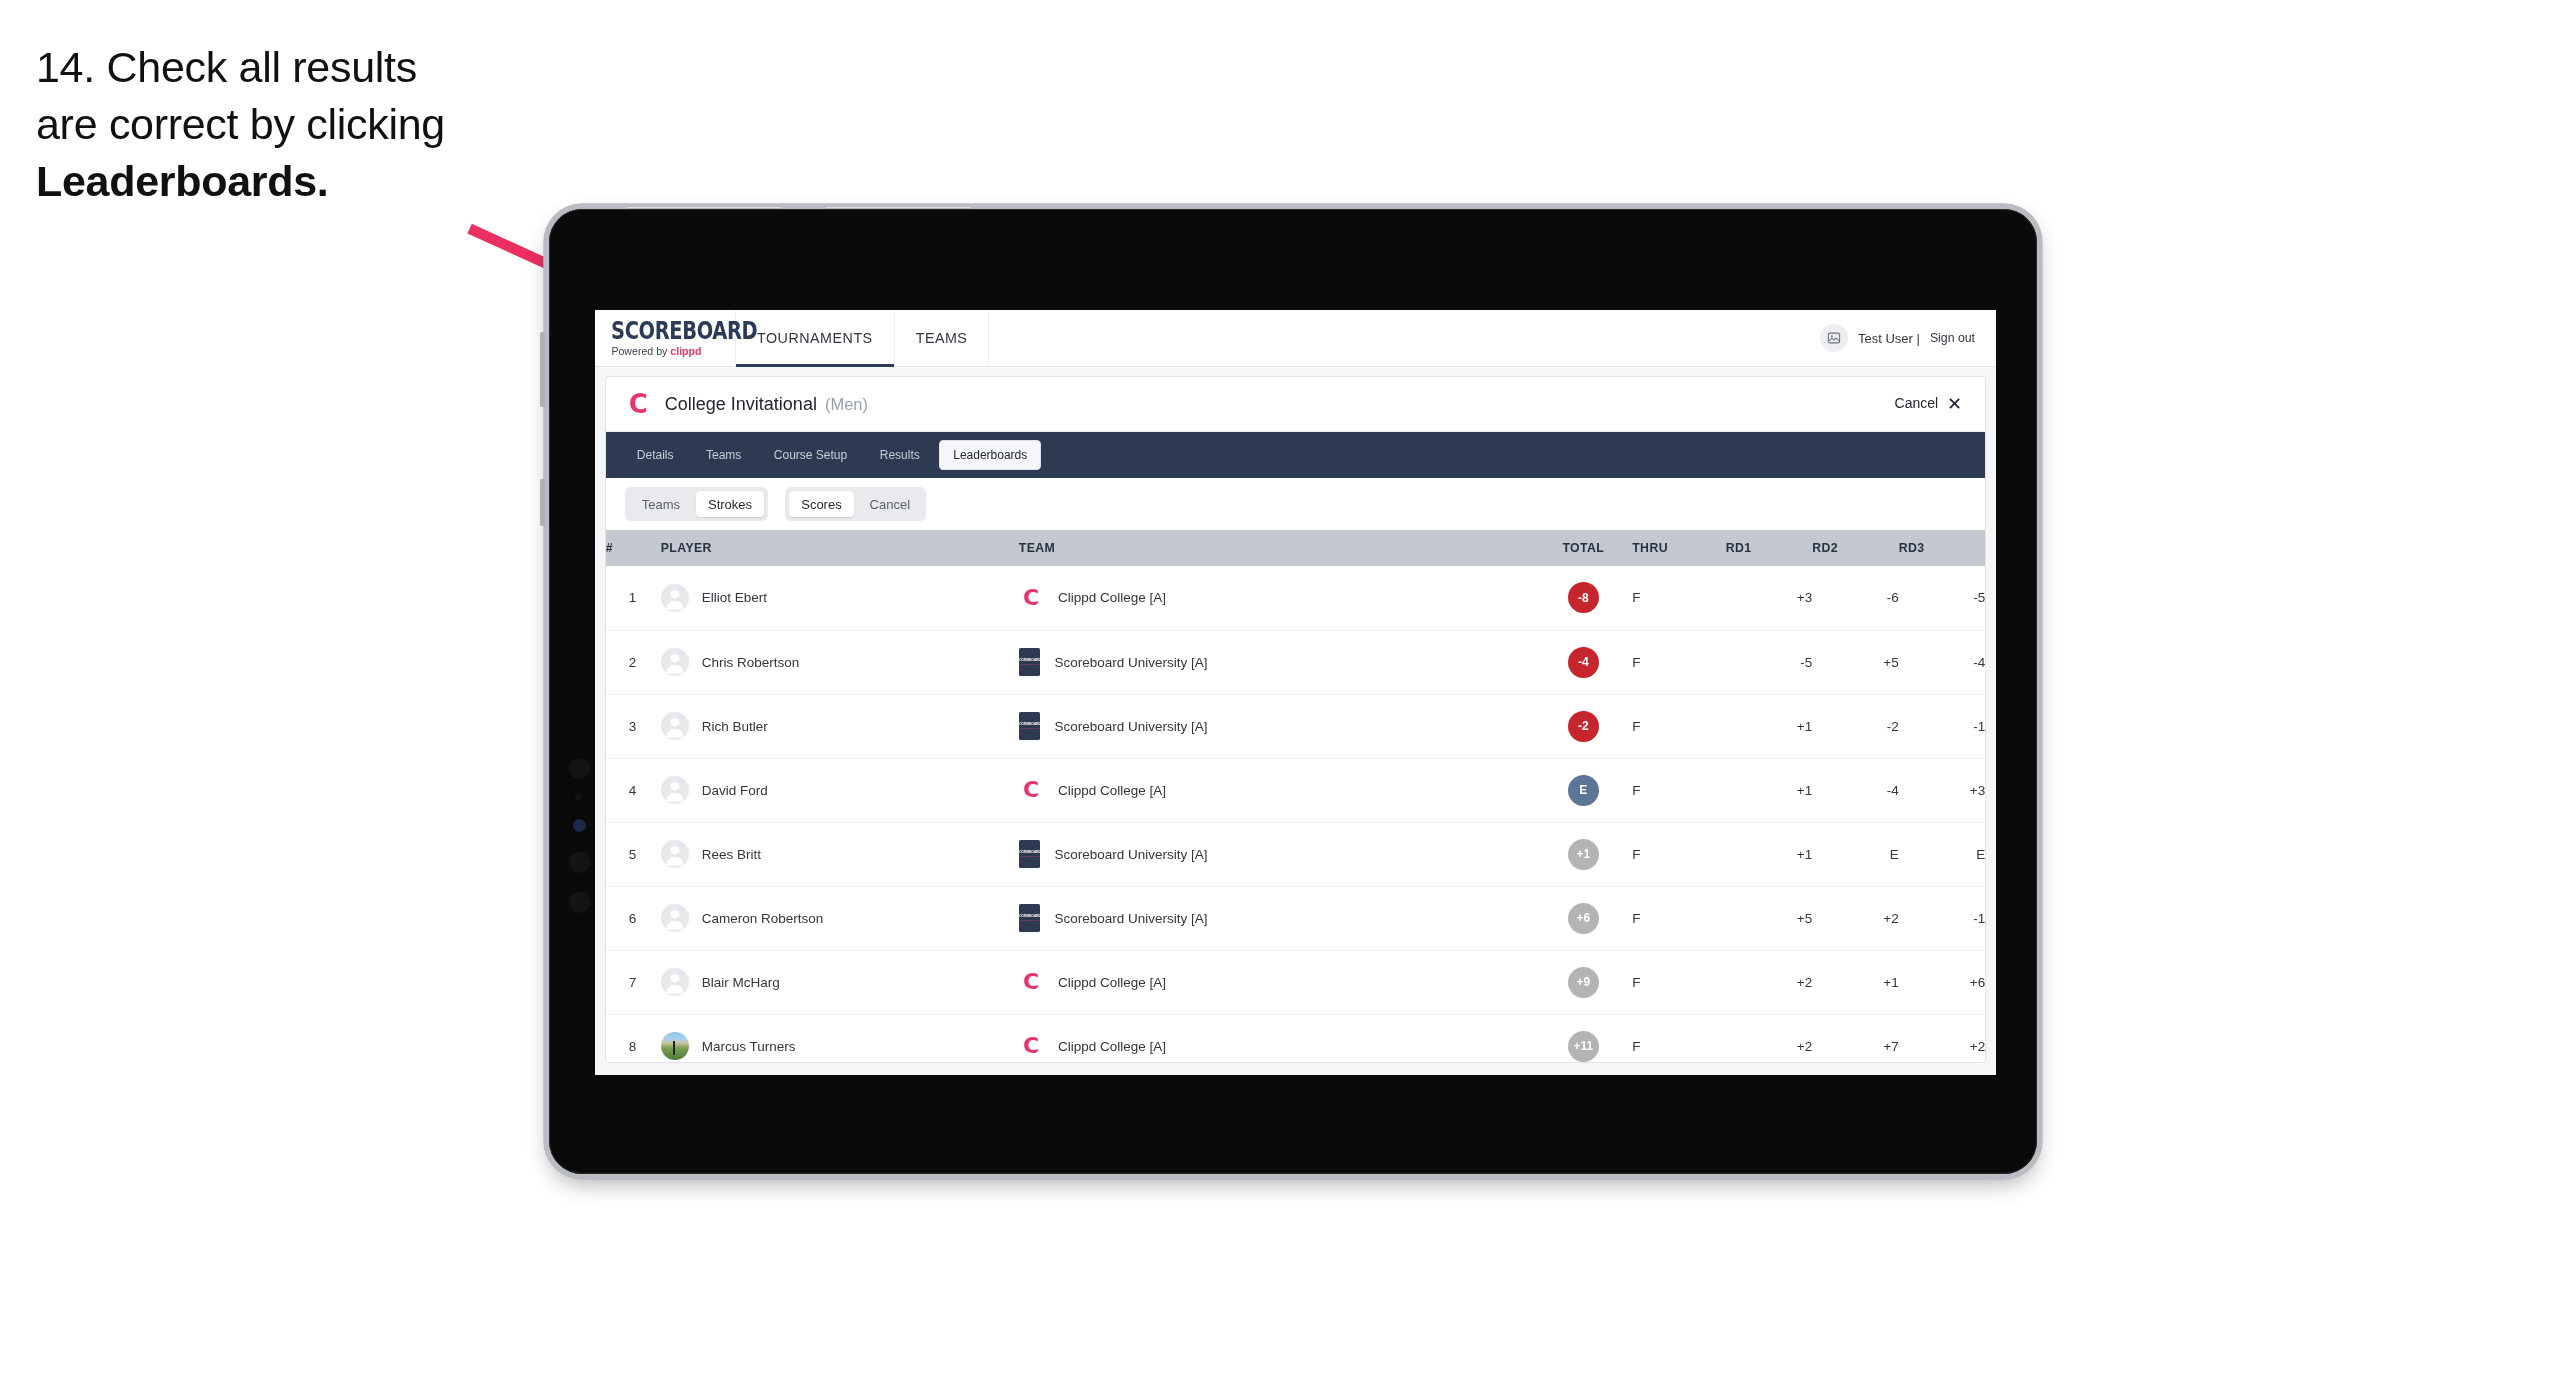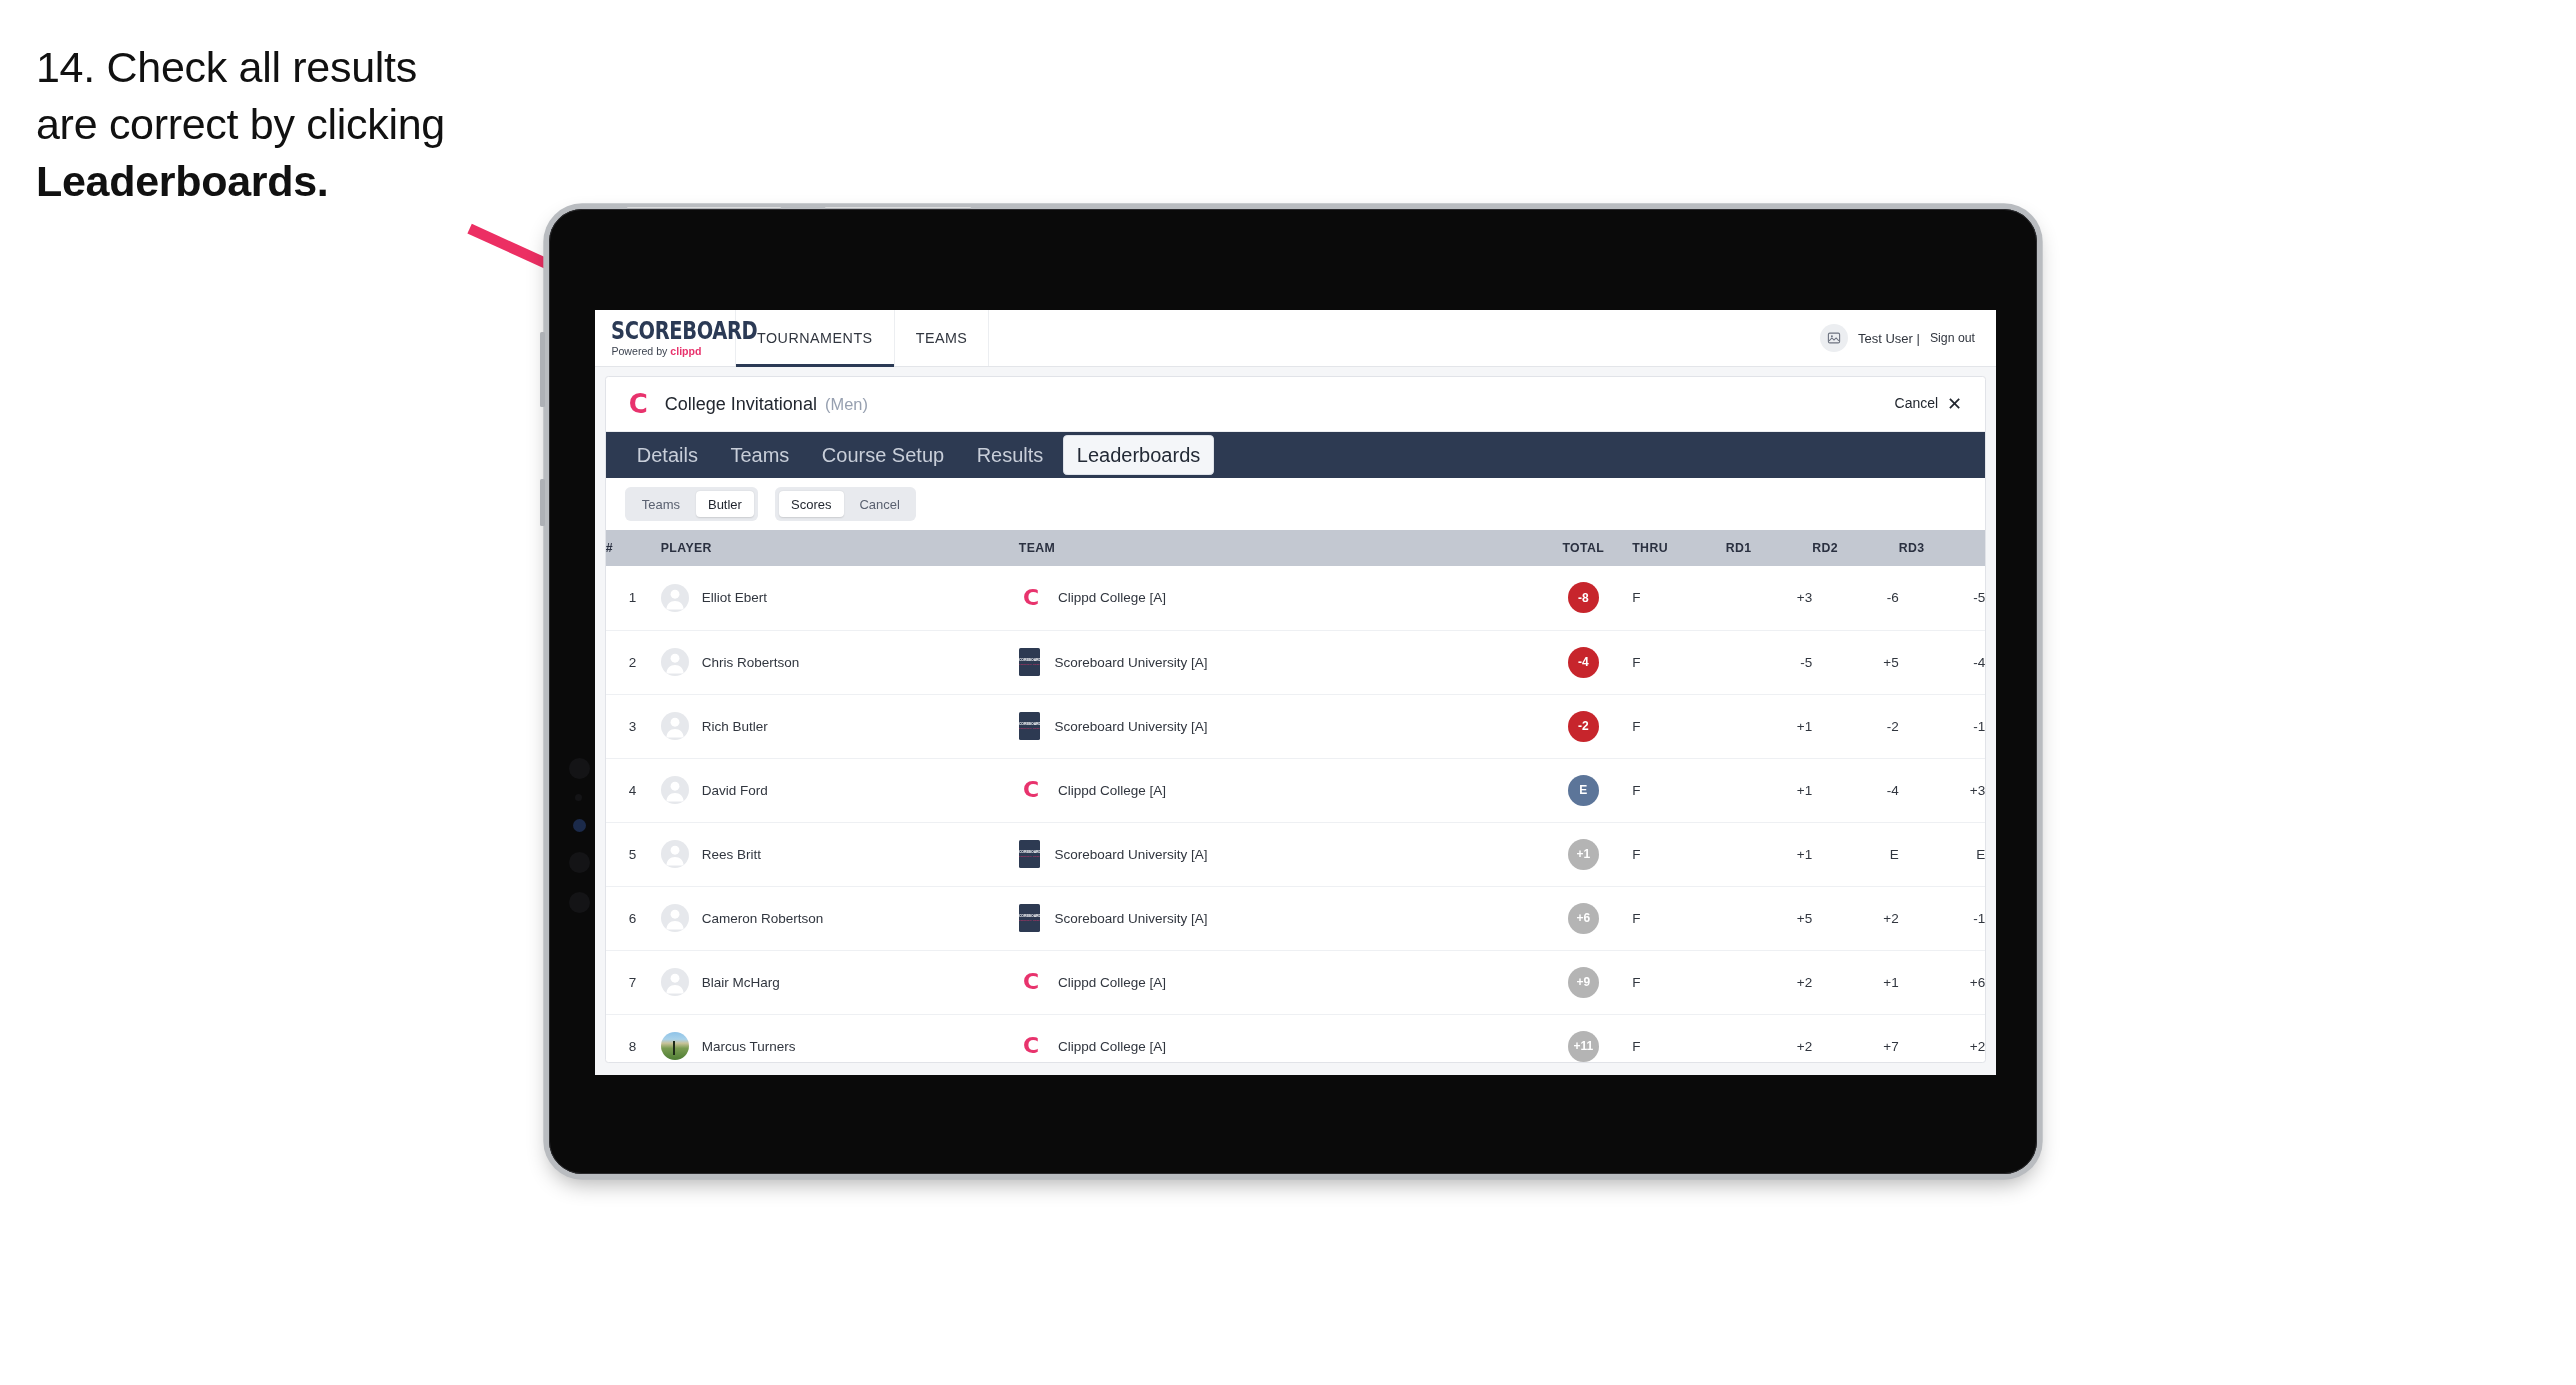--- a/index.html
+++ b/index.html
@@ -211,21 +211,21 @@
   
   #section-nav {
     height: 46px;
     background: #2d3a52;
     display: flex;
     align-items: center;
     padding: 0 18px;
     gap: 6.5px;
   }
   .section-tab {
-    font-size: 20px;
+    font-size: 12px;
     color: #c8ced9;
     padding: 7.4px 13px;
     border-radius: 4.1px;
     cursor: pointer;
   }
   .section-tab.active {
     background: #f4f6f9;
     color: #232a36;
     border: 0.8px solid #dfe3ea;
   }
@@ -437,21 +437,21 @@
           <span>Leaderboards</span>
         </div>
       </div>
 
       <div id="filter-bar">
         <div class="toggle-group">
           <div class="toggle-opt">
             <span>Teams</span>
           </div>
           <div class="toggle-opt active">
-            <span>Butler</span>
+            <span>Strokes</span>
           </div>
         </div>
         <div class="toggle-group">
           <div class="toggle-opt active">
             <span>Scores</span>
           </div>
           <div class="toggle-opt">
             <span>Cancel</span>
           </div>
         </div>

